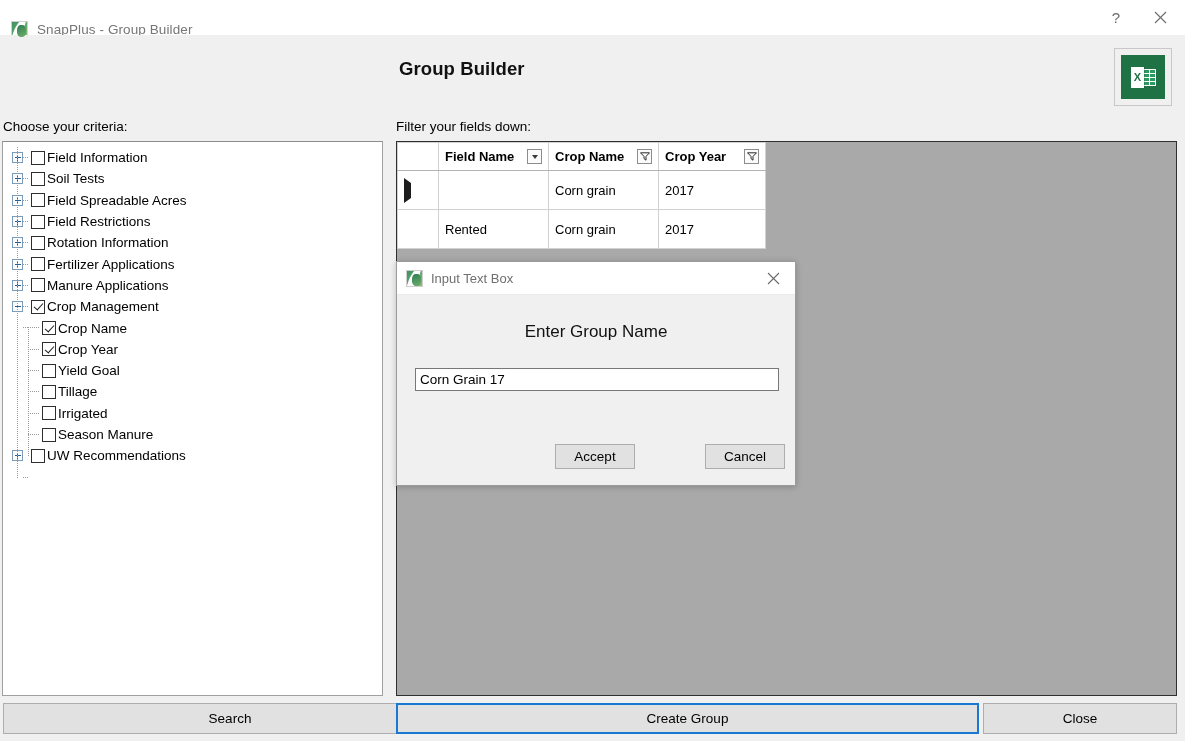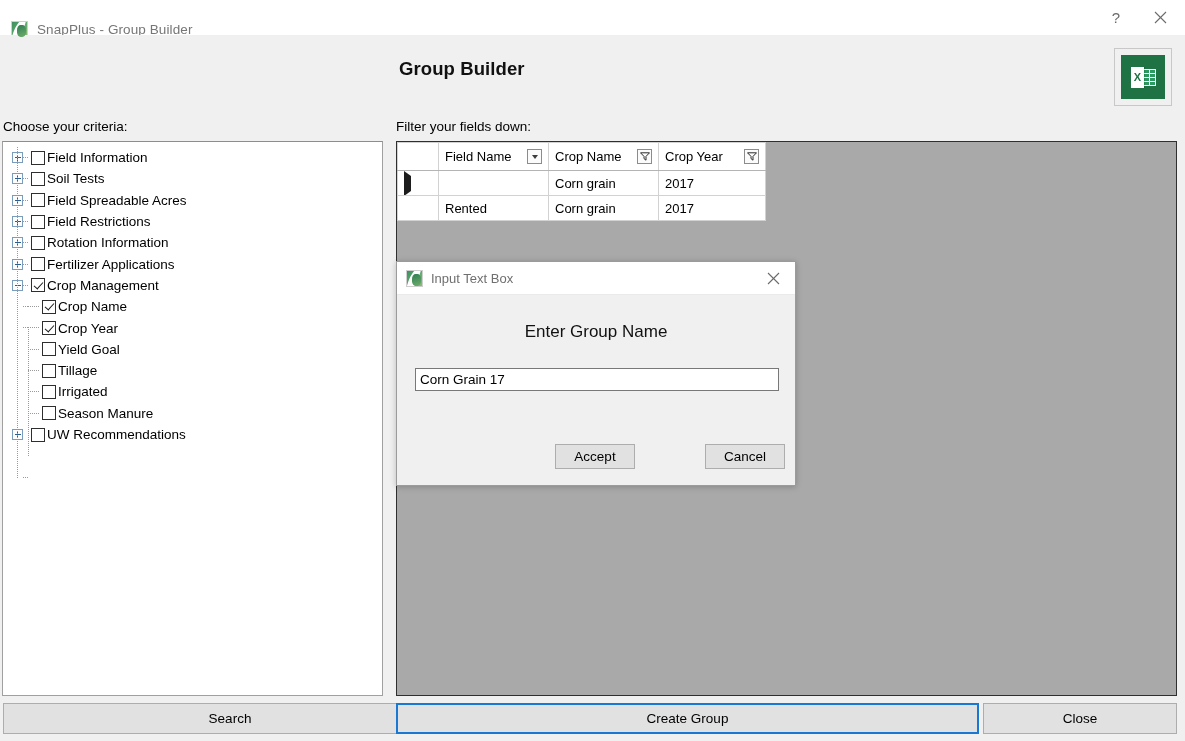--- a/index.html
+++ b/index.html
@@ -248,31 +248,32 @@
   }
   table.dg {
     border-collapse: collapse;
     background: #ffffff;
     table-layout: fixed;
     font-size: 13px;
   }
   table.dg th, table.dg td {
     border: 1px solid #d2d2d2;
     padding: 0 6px;
-    height: 25px;
+    height: 39px;
     text-align: left;
     font-weight: normal;
     background: #ffffff;
     box-sizing: border-box;
     white-space: nowrap;
     overflow: hidden;
   }
   table.dg th {
     height: 28px;
     border-bottom: 1px solid #b4b4b4;
+    font-weight: bold;
   }
   .col-rowhdr { width: 41px; }
   .col-field  { width: 110px; }
   .col-crop   { width: 110px; }
   .col-year   { width: 107px; }
   .th-inner {
     display: flex; align-items: center; justify-content: space-between;
     gap: 6px;
   }
   .hdr-text { font-size: 13px; }
@@ -457,20 +458,25 @@
       </div>
       <div class="tree-row root">
         <span class="toggle plus"></span>
         <span class="cb"></span>
         <span class="tree-label">Rotation Information</span>
       </div>
       <div class="tree-row root">
         <span class="toggle plus"></span>
         <span class="cb"></span>
         <span class="tree-label">Fertilizer Applications</span>
+      </div>
+      <div class="tree-row root">
+        <span class="toggle plus"></span>
+        <span class="cb"></span>
+        <span class="tree-label">Manure Applications</span>
       </div>
       <div class="tree-row root">
         <span class="toggle"></span>
         <span class="cb checked"></span>
         <span class="tree-label">Crop Management</span>
       </div>
       <div class="tree-row child">
         <span class="dot-h" style="left: 25px; top: 10px; width: 11px;"></span>
         <span class="cb checked"></span>
         <span class="tree-label">Crop Name</span>

